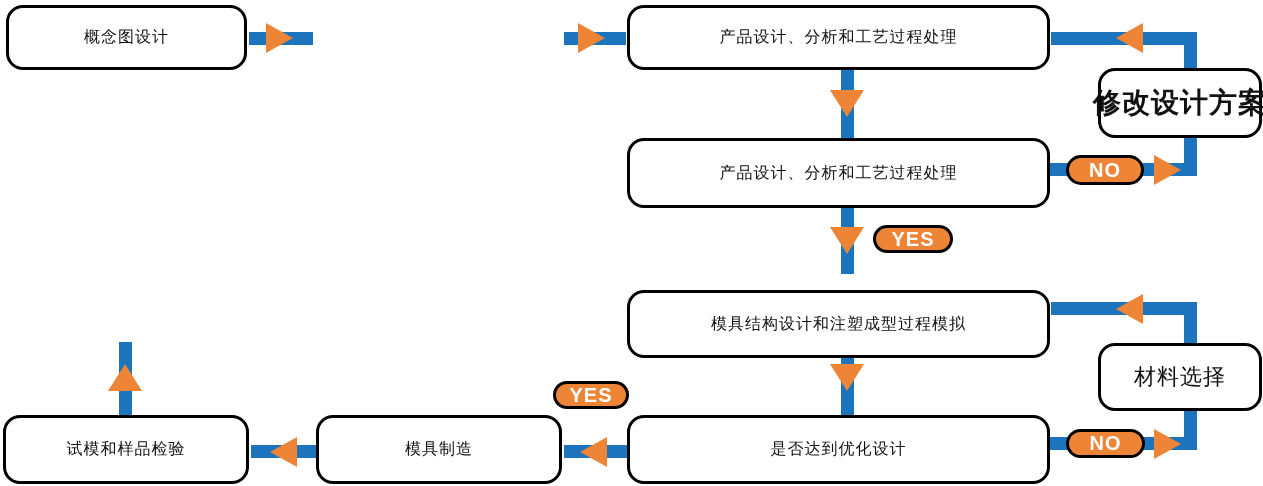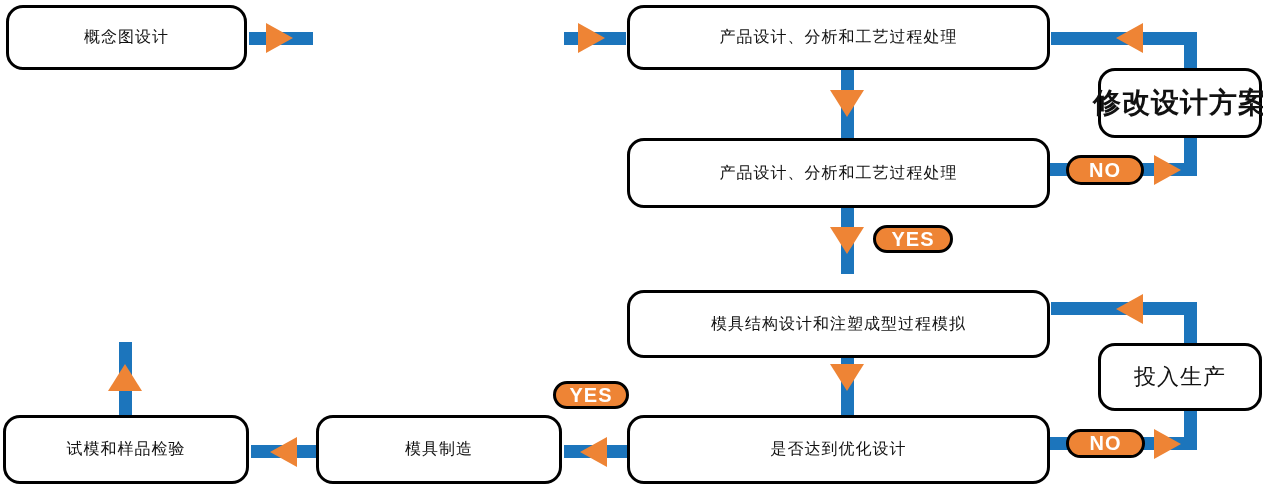--- a/index.html
+++ b/index.html
@@ -128,21 +128,21 @@
   <div class="tri right t-no2"></div>
   <div class="tri left t-h3"></div>
   <div class="tri left t-h4"></div>
   <div class="tri up t-v4"></div>
 
   <div class="box n-concept">概念图设计</div>
   <div class="box n-product-top">产品设计、分析和工艺过程处理</div>
   <div class="box n-modify-design">修改设计方案</div>
   <div class="box n-product-mid">产品设计、分析和工艺过程处理</div>
   <div class="box n-mold-structure">模具结构设计和注塑成型过程模拟</div>
-  <div class="box n-modify-plan">投入生产</div>
+  <div class="box n-modify-plan">材料选择</div>
   <div class="box n-optimization">是否达到优化设计</div>
   <div class="box n-mold-mfg">模具制造</div>
   <div class="box n-trial">试模和样品检验</div>
 
   <div class="badge b-no1">NO</div>
   <div class="badge b-yes1">YES</div>
   <div class="badge b-yes2">YES</div>
   <div class="badge b-no2">NO</div>
 
 </div>

